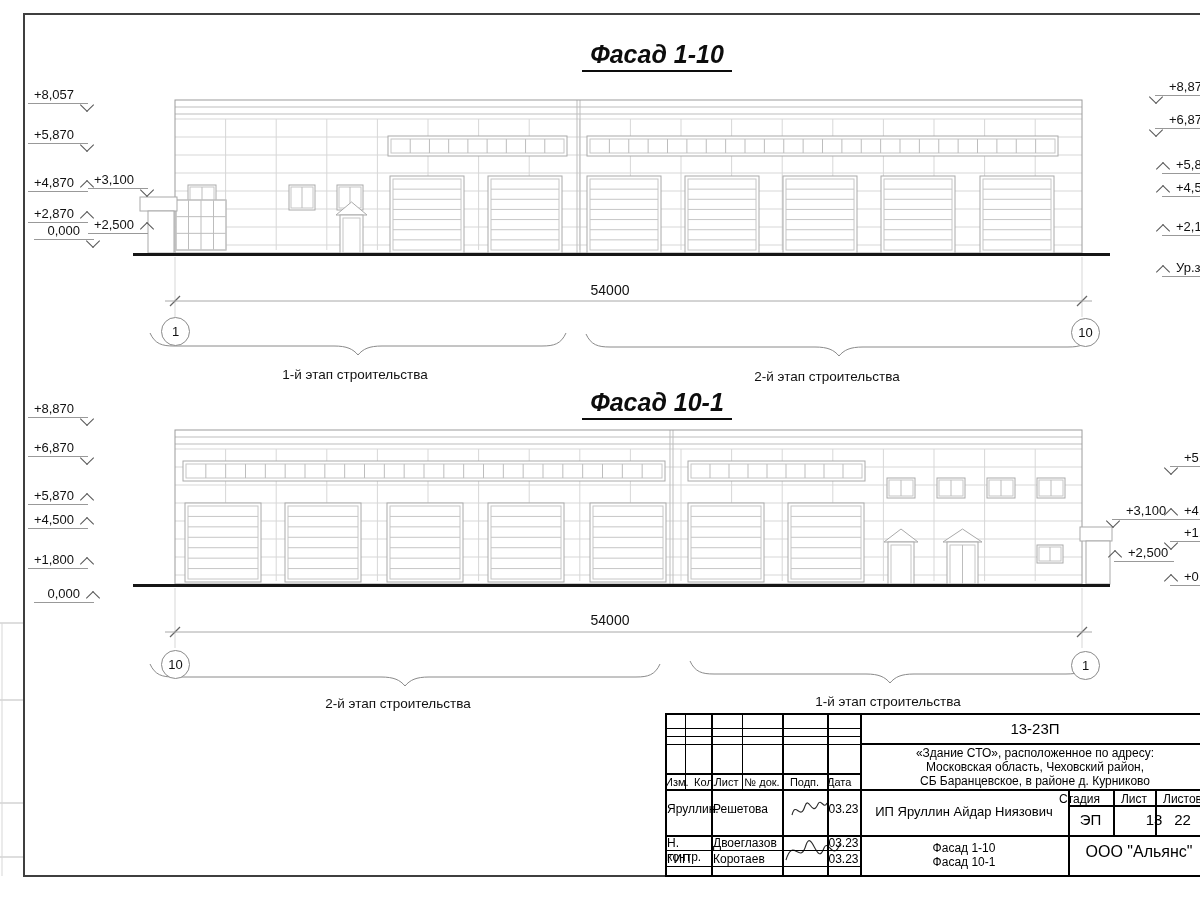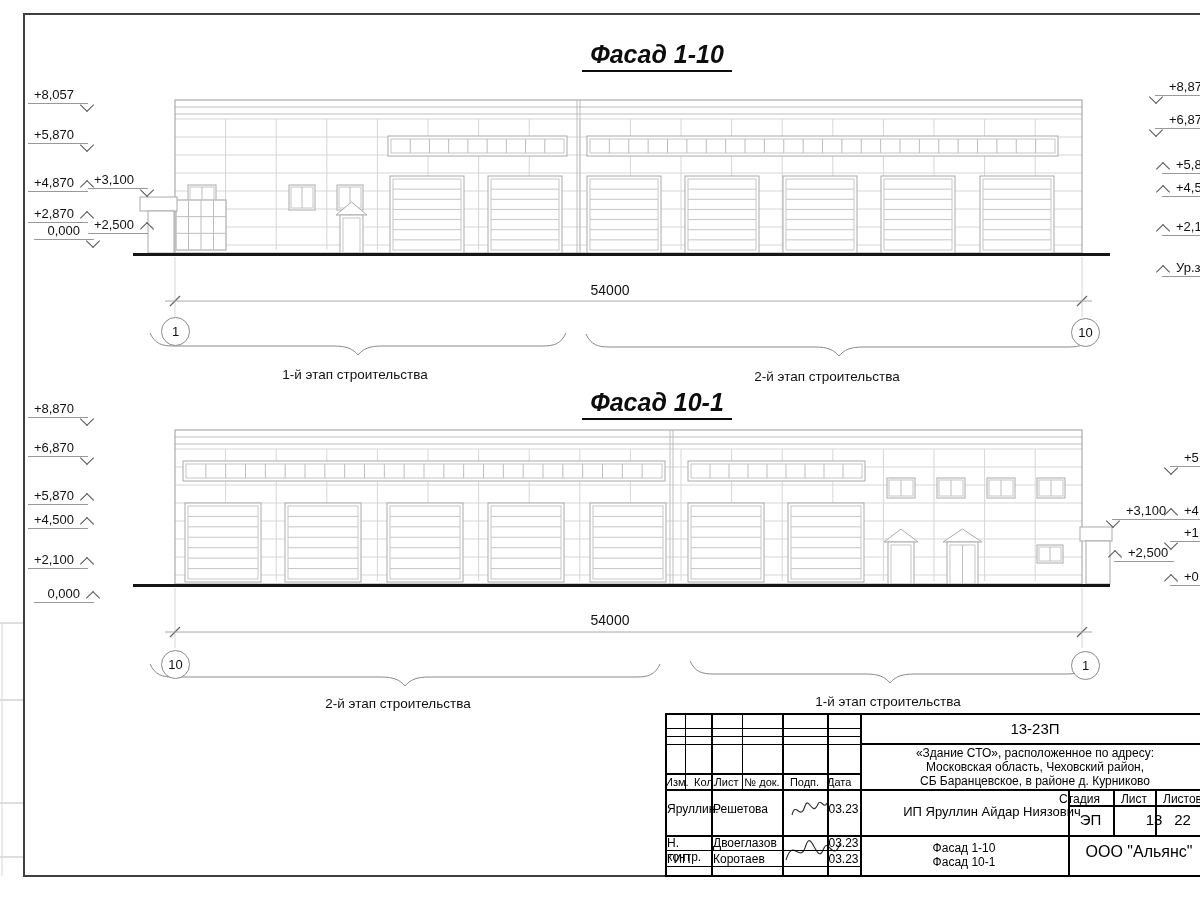--- a/index.html
+++ b/index.html
@@ -395,21 +395,21 @@
   <div class="bub" style="left:1071px;top:318px;">10</div>
   <div class="stage" style="left:245px;top:367px;">1-й этап строительства</div>
   <div class="stage" style="left:717px;top:369px;">2-й этап строительства</div>
 
   <div class="ftitle" style="left:527px;top:388px;"><span>Фасад 10-1</span></div>
 
   <div class="mark m-down" style="left:28px;top:401px;"><span class="t">+8,870</span><span class="c"></span></div>
   <div class="mark m-down" style="left:28px;top:440px;"><span class="t">+6,870</span><span class="c"></span></div>
   <div class="mark m-up" style="left:28px;top:488px;"><span class="t">+5,870</span><span class="c"></span></div>
   <div class="mark m-up" style="left:28px;top:512px;"><span class="t">+4,500</span><span class="c"></span></div>
-  <div class="mark m-up" style="left:28px;top:552px;"><span class="t">+2,100</span><span class="c"></span></div>
+  <div class="mark m-up" style="left:28px;top:552px;"><span class="t">+1,800</span><span class="c"></span></div>
   <div class="mark m-up" style="left:34px;top:586px;"><span class="t">0,000</span><span class="c"></span></div>
 
   <div class="mark m-left m-down" style="left:1112px;top:503px;"><span class="t">+3,100</span><span class="c"></span></div>
   <div class="mark m-left m-up" style="left:1114px;top:545px;"><span class="t">+2,500</span><span class="c"></span></div>
 
   <div class="mark m-left m-down" style="left:1170px;top:450px;"><span class="t">+5,8</span><span class="c"></span></div>
   <div class="mark m-left m-up" style="left:1170px;top:503px;"><span class="t">+4,8</span><span class="c"></span></div>
   <div class="mark m-left m-down" style="left:1170px;top:525px;"><span class="t">+1,8</span><span class="c"></span></div>
   <div class="mark m-left m-up" style="left:1170px;top:569px;"><span class="t">+0,8</span><span class="c"></span></div>
 
@@ -459,21 +459,21 @@
     <div class="tbt" style="left:48px;top:123px;width:69px;text-align:left;">Двоеглазов</div>
     <div class="tbt" style="left:162px;top:123px;width:33px;">03.23</div>
     <div class="tbt" style="left:2px;top:139px;width:46px;text-align:left;">ГИП</div>
     <div class="tbt" style="left:48px;top:139px;width:69px;text-align:left;">Коротаев</div>
     <div class="tbt" style="left:162px;top:139px;width:33px;">03.23</div>
 
     <div class="tbt" style="left:195px;top:9px;width:350px;font-size:15px;">13-23П</div>
     <div class="tbt" style="left:200px;top:33px;width:340px;">«Здание СТО», расположенное по адресу:</div>
     <div class="tbt" style="left:200px;top:47px;width:340px;">Московская область, Чеховский район,</div>
     <div class="tbt" style="left:200px;top:61px;width:340px;">СБ Баранцевское, в районе д. Курниково</div>
-    <div class="tbt" style="left:195px;top:92px;width:208px;font-size:13px;padding-left:28px;">ИП Яруллин Айдар Ниязович</div>
+    <div class="tbt" style="left:195px;top:92px;width:208px;font-size:13px;">ИП Яруллин Айдар Ниязович</div>
     <div class="tbt" style="left:392px;top:79px;width:45px;">Стадия</div>
     <div class="tbt" style="left:448px;top:79px;width:42px;">Лист</div>
     <div class="tbt" style="left:490px;top:79px;width:55px;">Листов</div>
     <div class="tbt" style="left:403px;top:100px;width:45px;font-size:15px;">ЭП</div>
     <div class="tbt" style="left:448px;top:100px;width:42px;font-size:15px;margin-left:20px;">13</div>
     <div class="tbt" style="left:490px;top:100px;width:55px;font-size:15px;">22</div>
     <div class="tbt" style="left:195px;top:128px;width:208px;">Фасад 1-10</div>
     <div class="tbt" style="left:195px;top:142px;width:208px;">Фасад 10-1</div>
     <div class="tbt" style="left:403px;top:132px;width:142px;font-size:16px;">ООО "Альянс"</div>
   </div>

